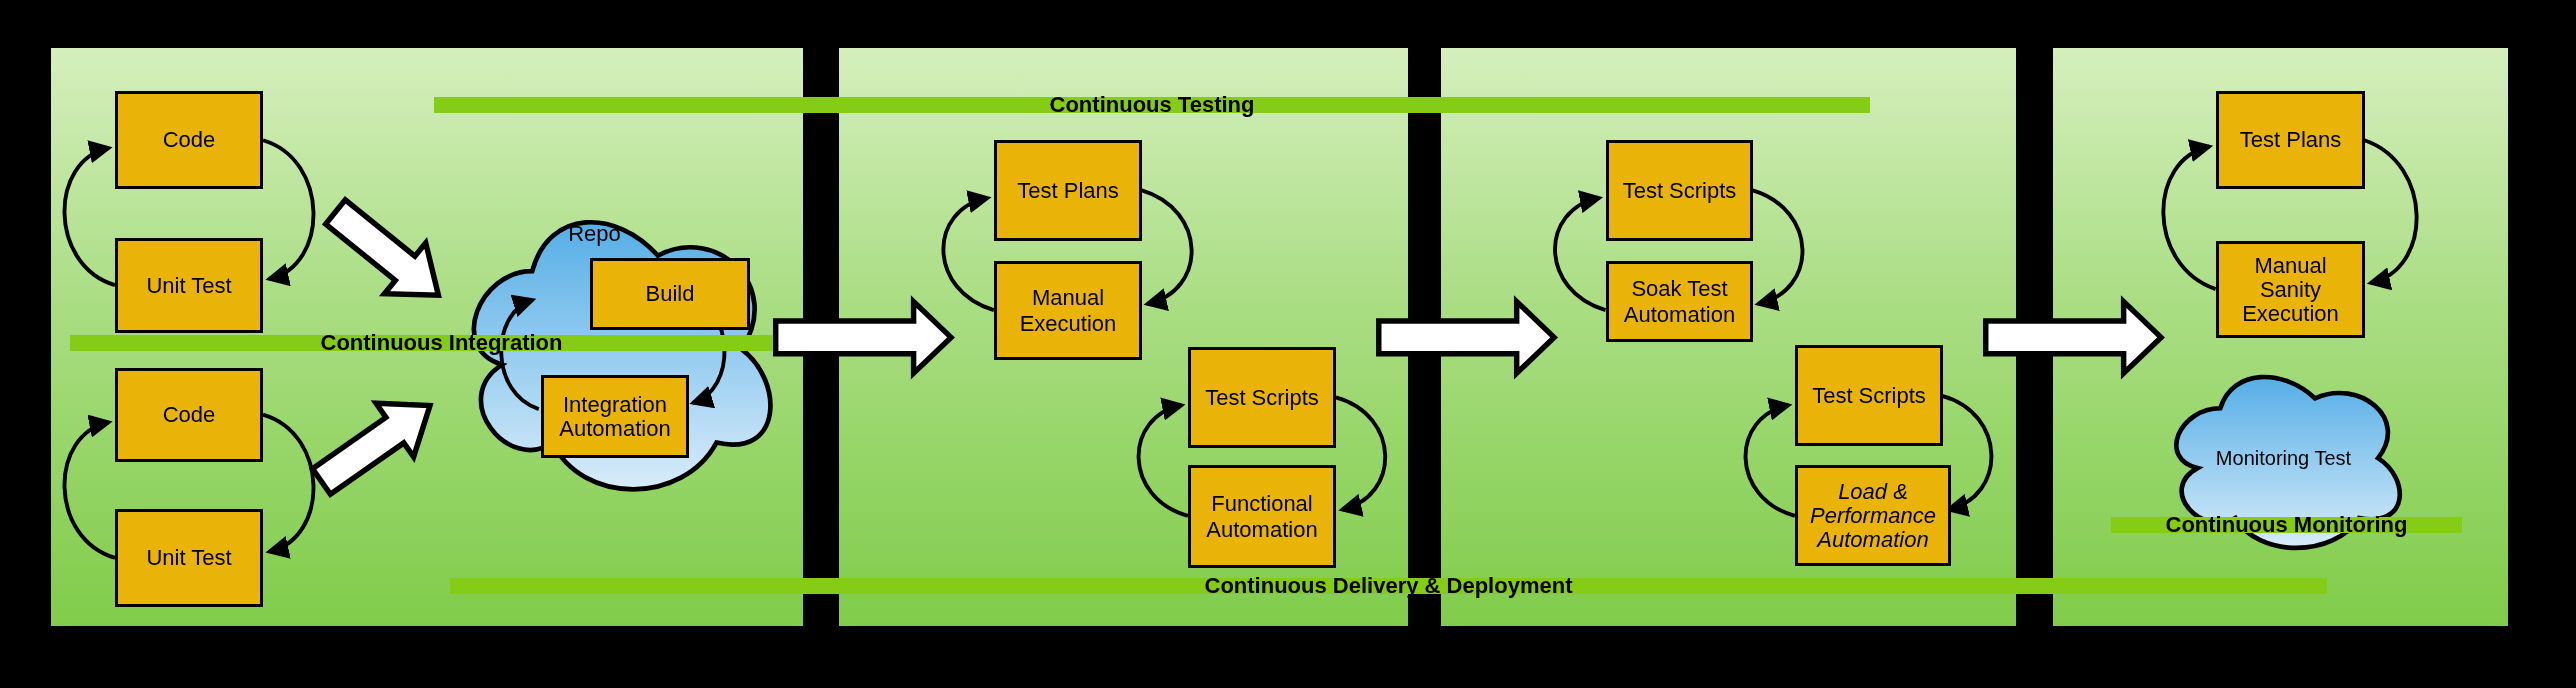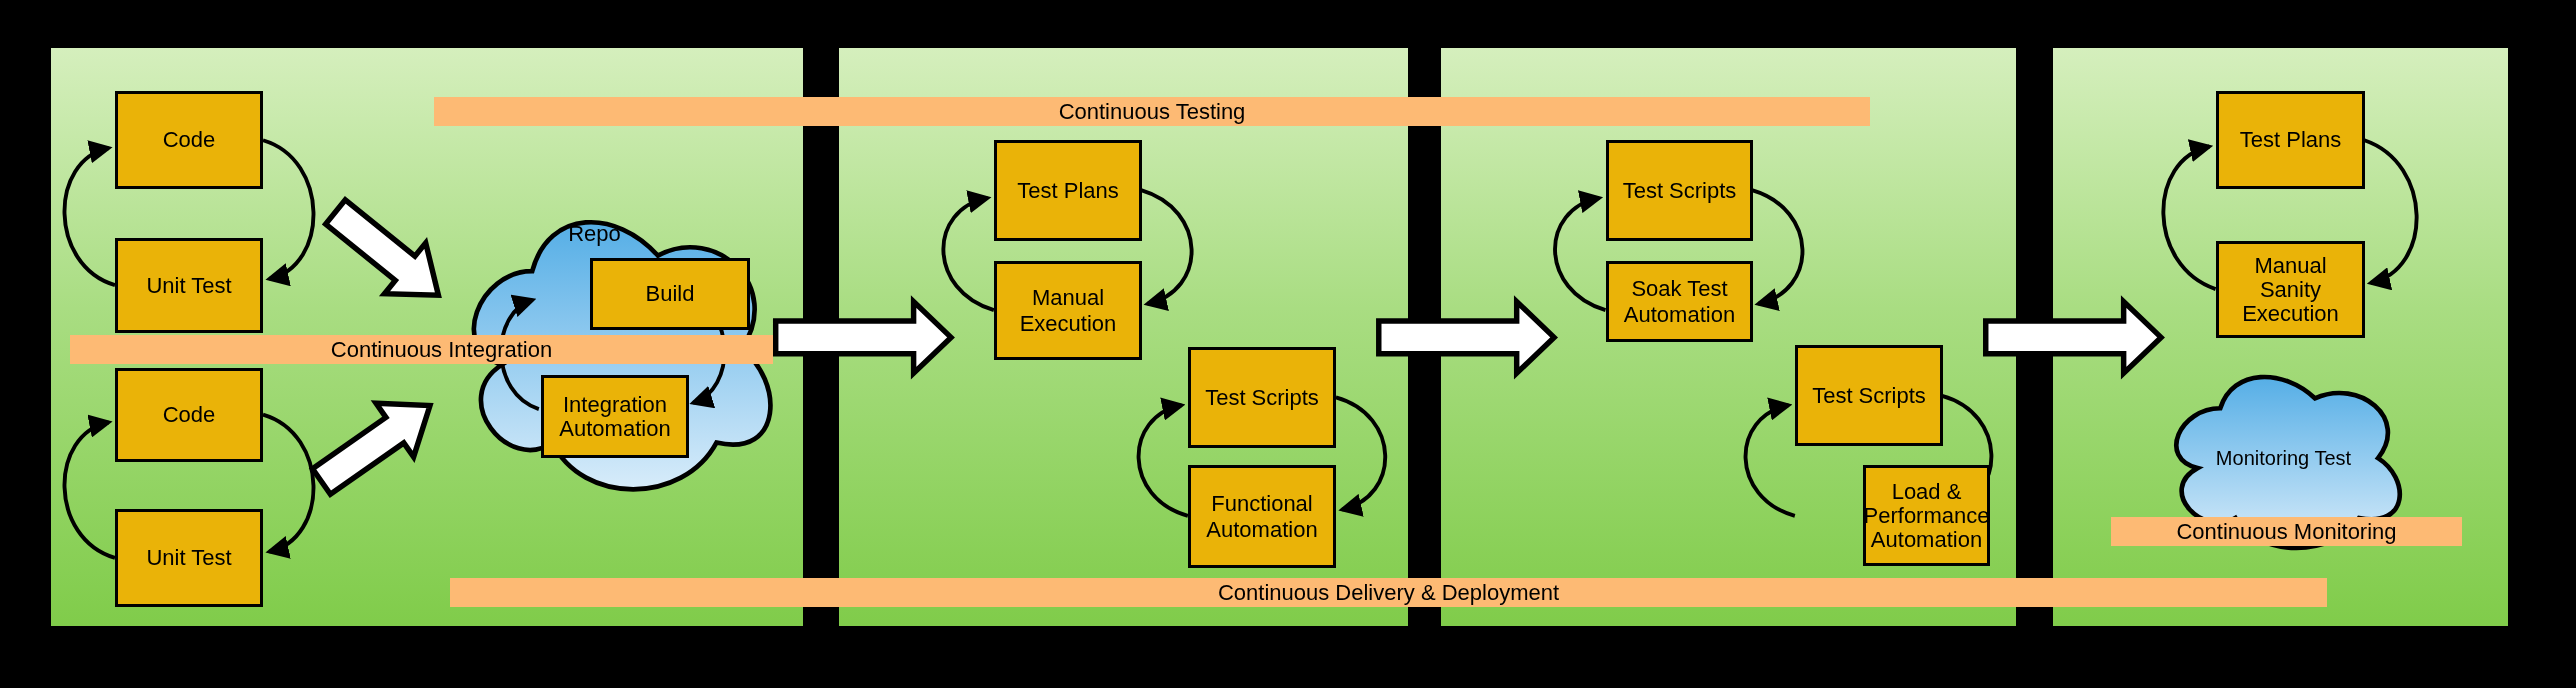--- a/index.html
+++ b/index.html
@@ -22,24 +22,24 @@
     text-align:center;
     font-size:22px;font-weight:bold;color:#000;
     z-index:2;
   }
   svg.overlay{position:absolute;left:0;top:0;z-index:2;}
   .cloud-label{
     position:absolute;z-index:3;
     font-size:22px;color:#000;text-align:center;
   }
   .banner{
-    position:absolute;height:29px;
-    background:#fdba74;
+    position:absolute;height:16px;
+    background:#84cc16;
     display:flex;align-items:center;justify-content:center;
-    font-size:22px;font-weight:normal;color:#000;
+    font-size:22px;font-weight:bold;color:#000;
     z-index:4;
   }
   .node{
     position:absolute;
     background:#eab308;border:3.9px solid #000;
     box-sizing:border-box;
     display:flex;align-items:center;justify-content:center;
     text-align:center;
     font-size:22px;line-height:26px;color:#000;
     white-space:pre-line;
@@ -128,21 +128,21 @@
   <div class="node" style="left:994px;top:261px;width:148px;height:99px;">Manual
 Execution</div>
   <div class="node" style="left:1188px;top:347px;width:148px;height:101px;">Test Scripts</div>
   <div class="node" style="left:1188px;top:465px;width:148px;height:103px;">Functional
 Automation</div>
 
   <div class="node" style="left:1606px;top:140px;width:147px;height:101px;">Test Scripts</div>
   <div class="node" style="left:1606px;top:261px;width:147px;height:81px;">Soak Test
 Automation</div>
   <div class="node" style="left:1795px;top:345px;width:148px;height:101px;">Test Scripts</div>
-  <div class="node" style="left:1863px;top:465px;width:127px;height:101px;line-height:24px;">Load &amp;
+  <div class="node" style="left:1795px;top:465px;width:156px;height:101px;line-height:24px;font-style:italic;">Load &amp;
 Performance
 Automation</div>
 
   <div class="node" style="left:2216px;top:91px;width:149px;height:98px;">Test Plans</div>
   <div class="node" style="left:2216px;top:241px;width:149px;height:97px;line-height:24px;">Manual
 Sanity
 Execution</div>
 
 </div>
 

